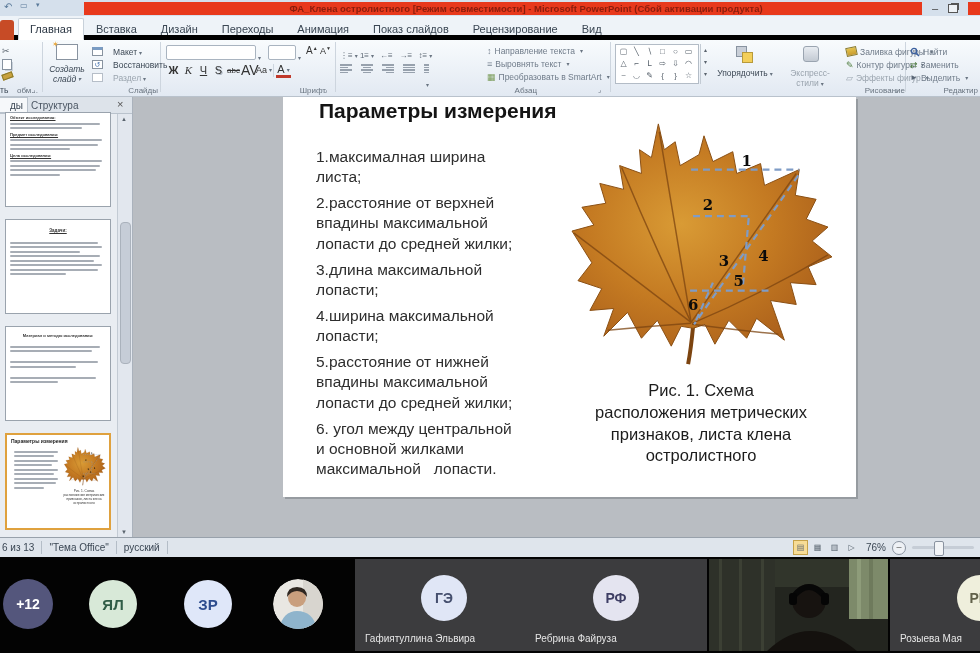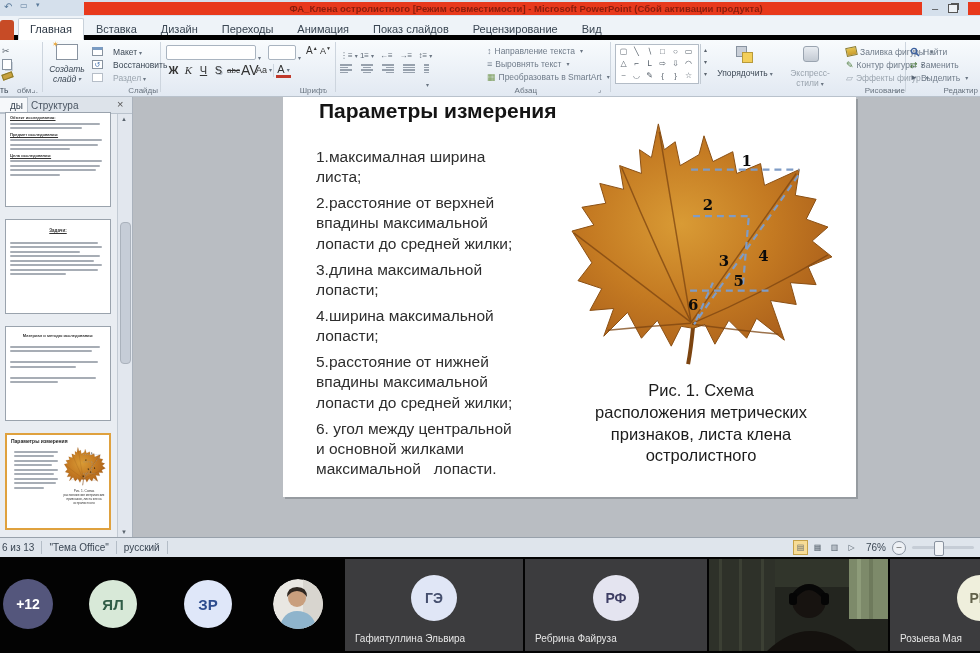--- a/index.html
+++ b/index.html
@@ -462,21 +462,21 @@
     <div class="av a" style="left:184px;top:23px;width:48px;height:48px;background:#dfe7f9;color:#2e4d8e;font-size:15px;">ЗР</div>
 
     <svg class="a" style="left:273px;top:22px;border-radius:50%;" width="50" height="50" viewBox="0 0 50 50">
       <circle cx="25" cy="25" r="25" fill="#e9e7e2"></circle>
       <rect x="30" y="0" width="20" height="50" fill="#d8d5cf"></rect>
       <circle cx="24" cy="19" r="9" fill="#c99f7e"></circle>
       <path d="M14,18 Q14,8 24,8 Q34,8 34,18 Q30,12 24,12 Q18,12 14,18 Z" fill="#2f2721"></path>
       <path d="M6,50 Q10,32 24,32 Q40,32 44,50 Z" fill="#8fb4cc"></path>
     </svg>
 
-    <div class="tile a" style="left:345px;width:178px;">
+    <div class="tile a" style="left:355px;width:178px;">
       <div class="av" style="position:absolute;left:66px;top:16px;width:46px;height:46px;background:#e0e6f6;color:#454f6e;font-size:14px;">ГЭ</div>
       <span class="pname">Гафиятуллина Эльвира</span>
     </div>
 
     <div class="tile a" style="left:525px;width:182px;">
       <div class="av" style="position:absolute;left:68px;top:16px;width:46px;height:46px;background:#e4e4f0;color:#3e3e64;font-size:14px;">РФ</div>
       <span class="pname">Ребрина Файруза</span>
     </div>
 
     <svg class="tile a" style="left:709px;width:179px;" width="179" height="92" viewBox="0 0 179 92">

